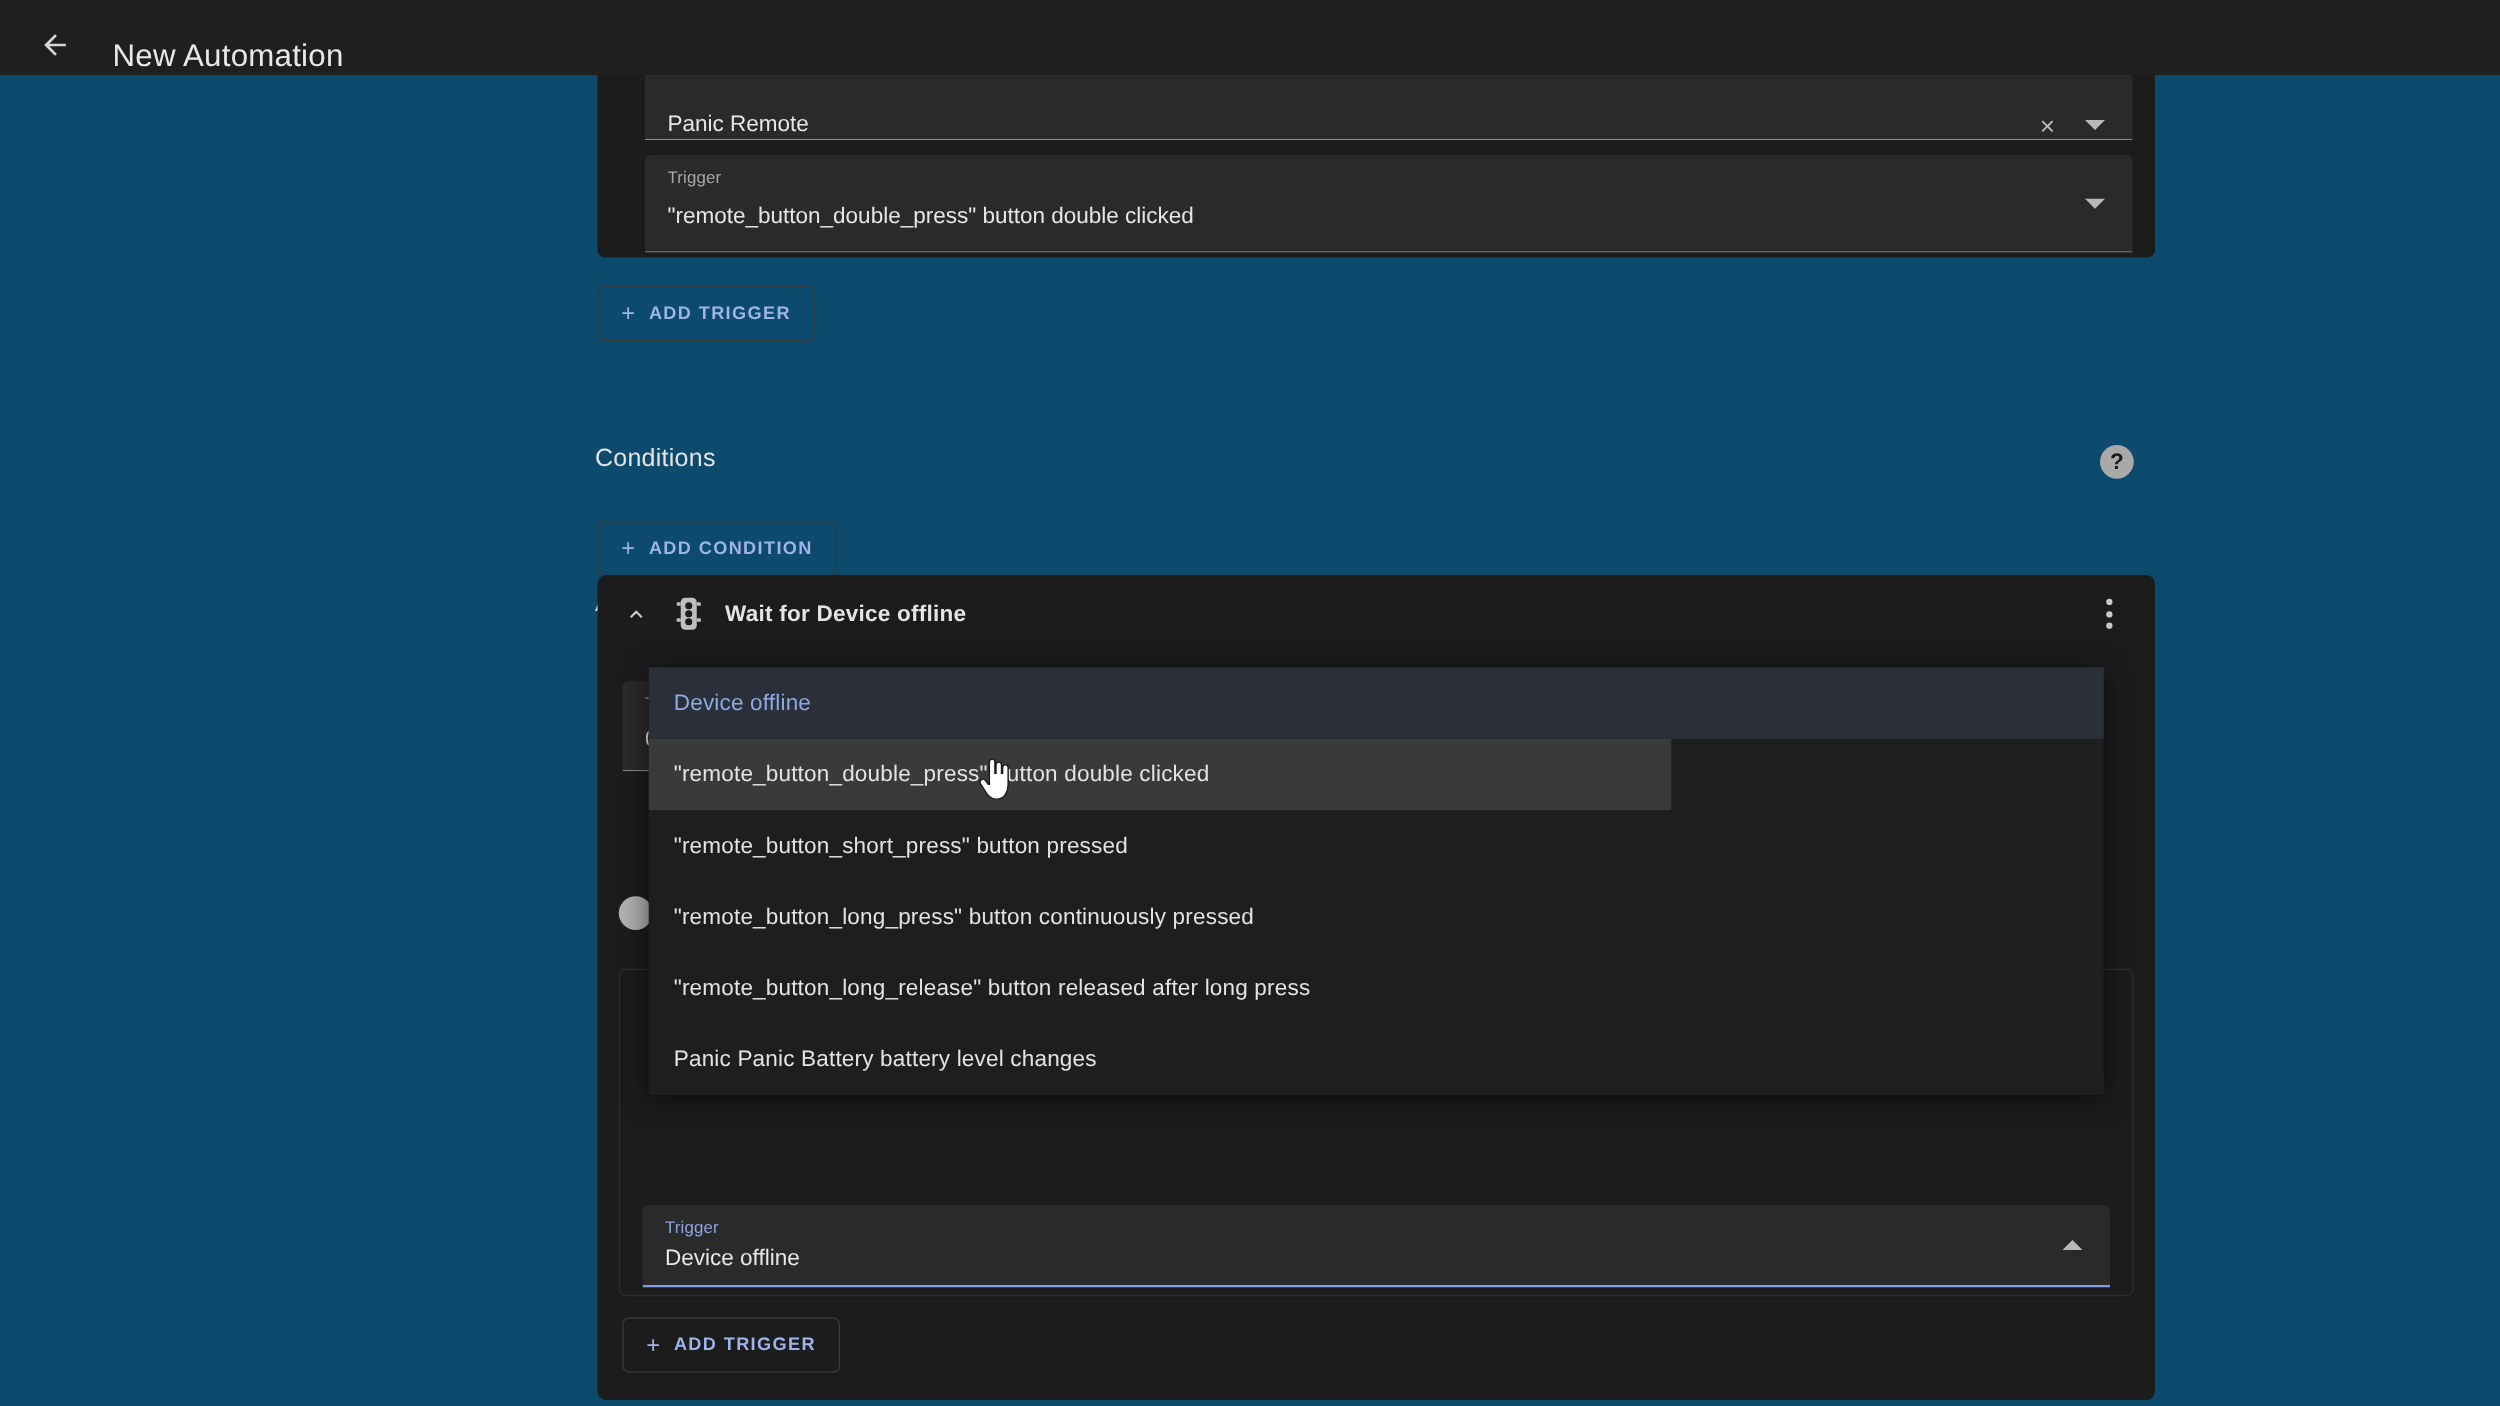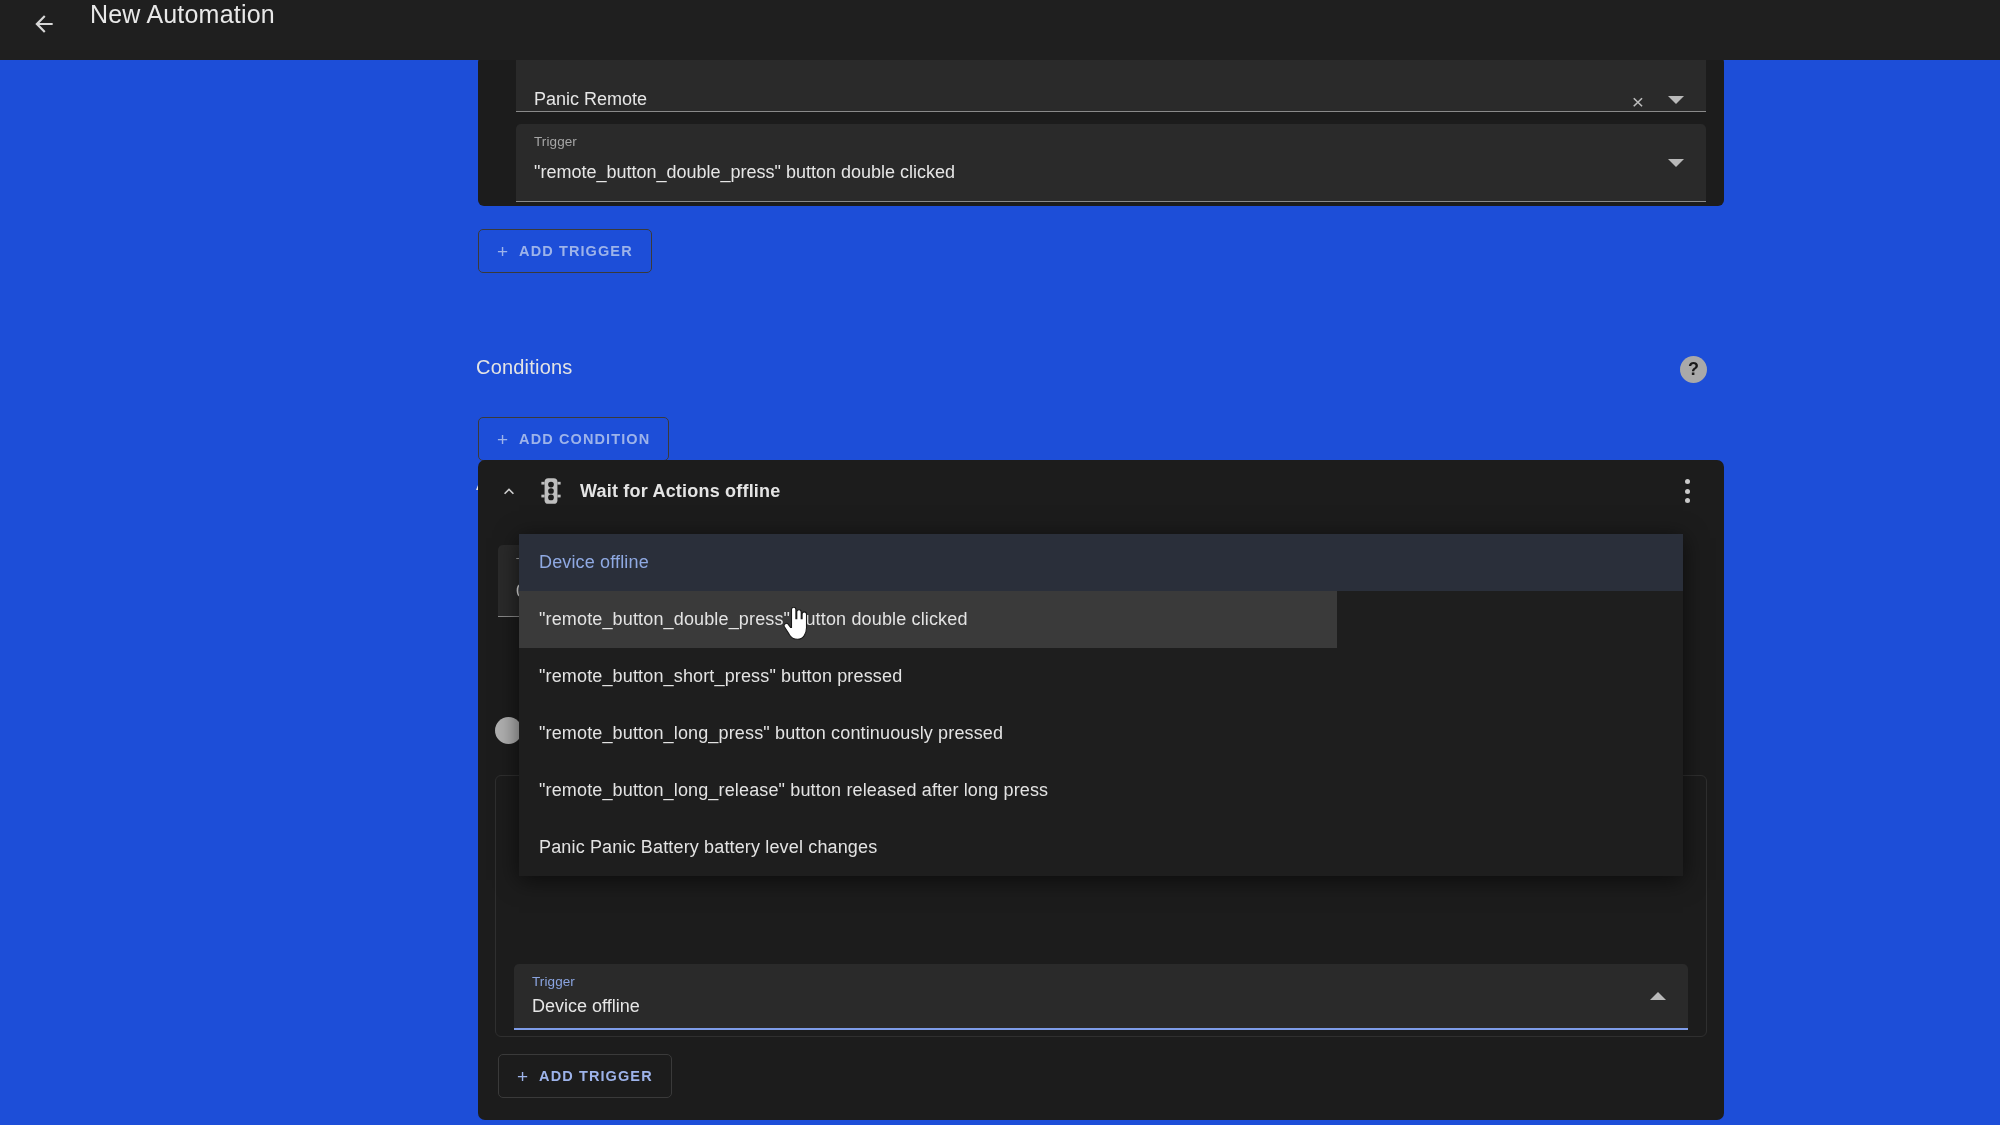--- a/index.html
+++ b/index.html
@@ -12,21 +12,21 @@
     overflow: hidden;
   }
 
   
   .appbar {
     position: absolute;
     left: 0; top: 0;
     width: 2000px; height: 60px;
     background: #1F1F1F;
     display: flex;
-    align-items: flex-start;
+    align-items: flex-end;
     z-index: 50;
   }
   .back-btn {
     width: 48px; height: 48px;
     margin-left: 20px;
     display: flex; align-items: center; justify-content: center;
     border-radius: 50%;
     cursor: pointer;
   }
   .back-btn svg { display: block; }
@@ -37,21 +37,21 @@
     font-weight: 400;
     letter-spacing: .2px;
     white-space: nowrap;
   }
 
   
   .canvas {
     position: absolute;
     left: 0; top: 60px;
     width: 2000px; height: 1065px;
-    background: #1d4ed8;
+    background: #0c4a6e;
   }
 
   
   .trigger-card-top {
     position: absolute;
     left: 478px; top: -4px;
     width: 1246px; height: 150px;
     background: #1C1C1C;
     border-radius: 6px;
   }
@@ -317,21 +317,21 @@
           <rect x="5" y="1" width="14" height="28" rx="4" fill="#BFBFBF"></rect>
           <circle cx="12" cy="8" r="3.1" fill="#1C1C1C"></circle>
           <circle cx="12" cy="15" r="3.1" fill="#1C1C1C"></circle>
           <circle cx="12" cy="22" r="3.1" fill="#1C1C1C"></circle>
           <rect x="1.5" y="5" width="3.5" height="3" fill="#BFBFBF"></rect>
           <rect x="1.5" y="19" width="3.5" height="3" fill="#BFBFBF"></rect>
           <rect x="19" y="5" width="3.5" height="3" fill="#BFBFBF"></rect>
           <rect x="19" y="19" width="3.5" height="3" fill="#BFBFBF"></rect>
         </svg>
       </div>
-      <div class="action-title">Wait for Actions offline</div>
+      <div class="action-title">Wait for Device offline</div>
       <div class="kebab">
         <i></i>
           <i></i>
           <i></i>
       </div>
     </div>
 
     <div class="field" style="left:20px; top:85px; width:620px; height:72px;">
       <div class="field-label">Tim</div>
       <div class="field-value" style="top:36px;">0</div>

